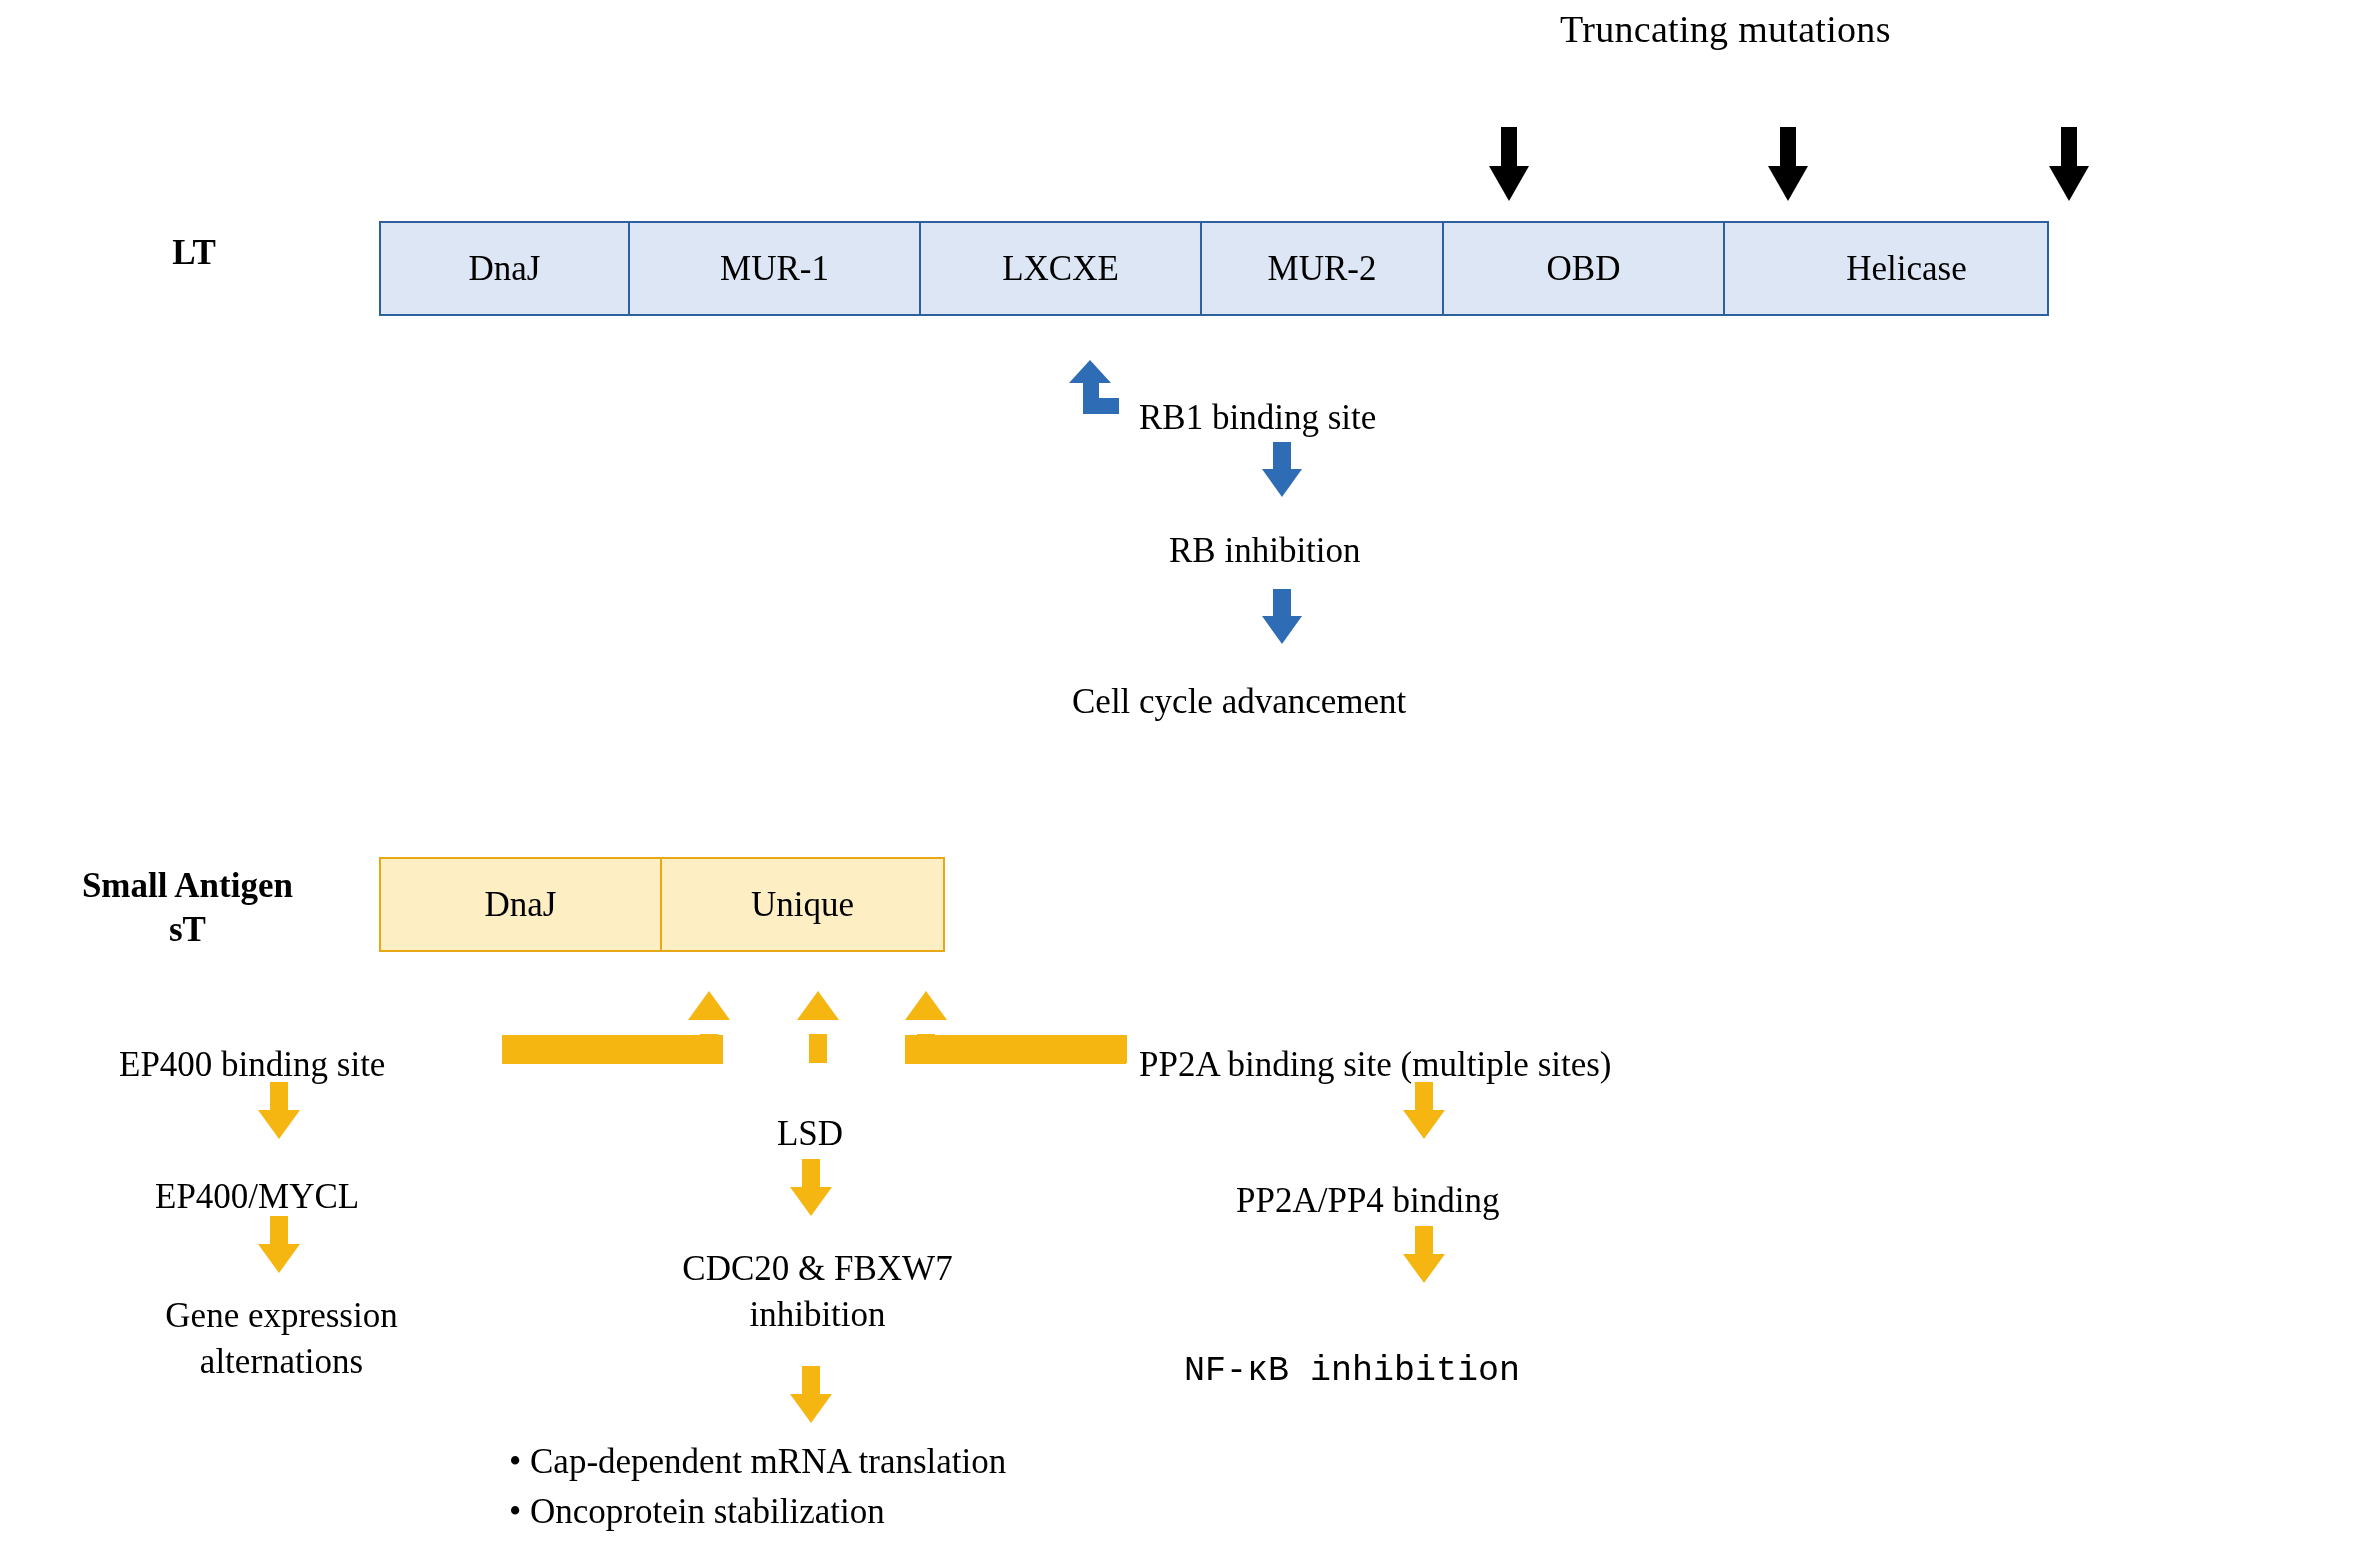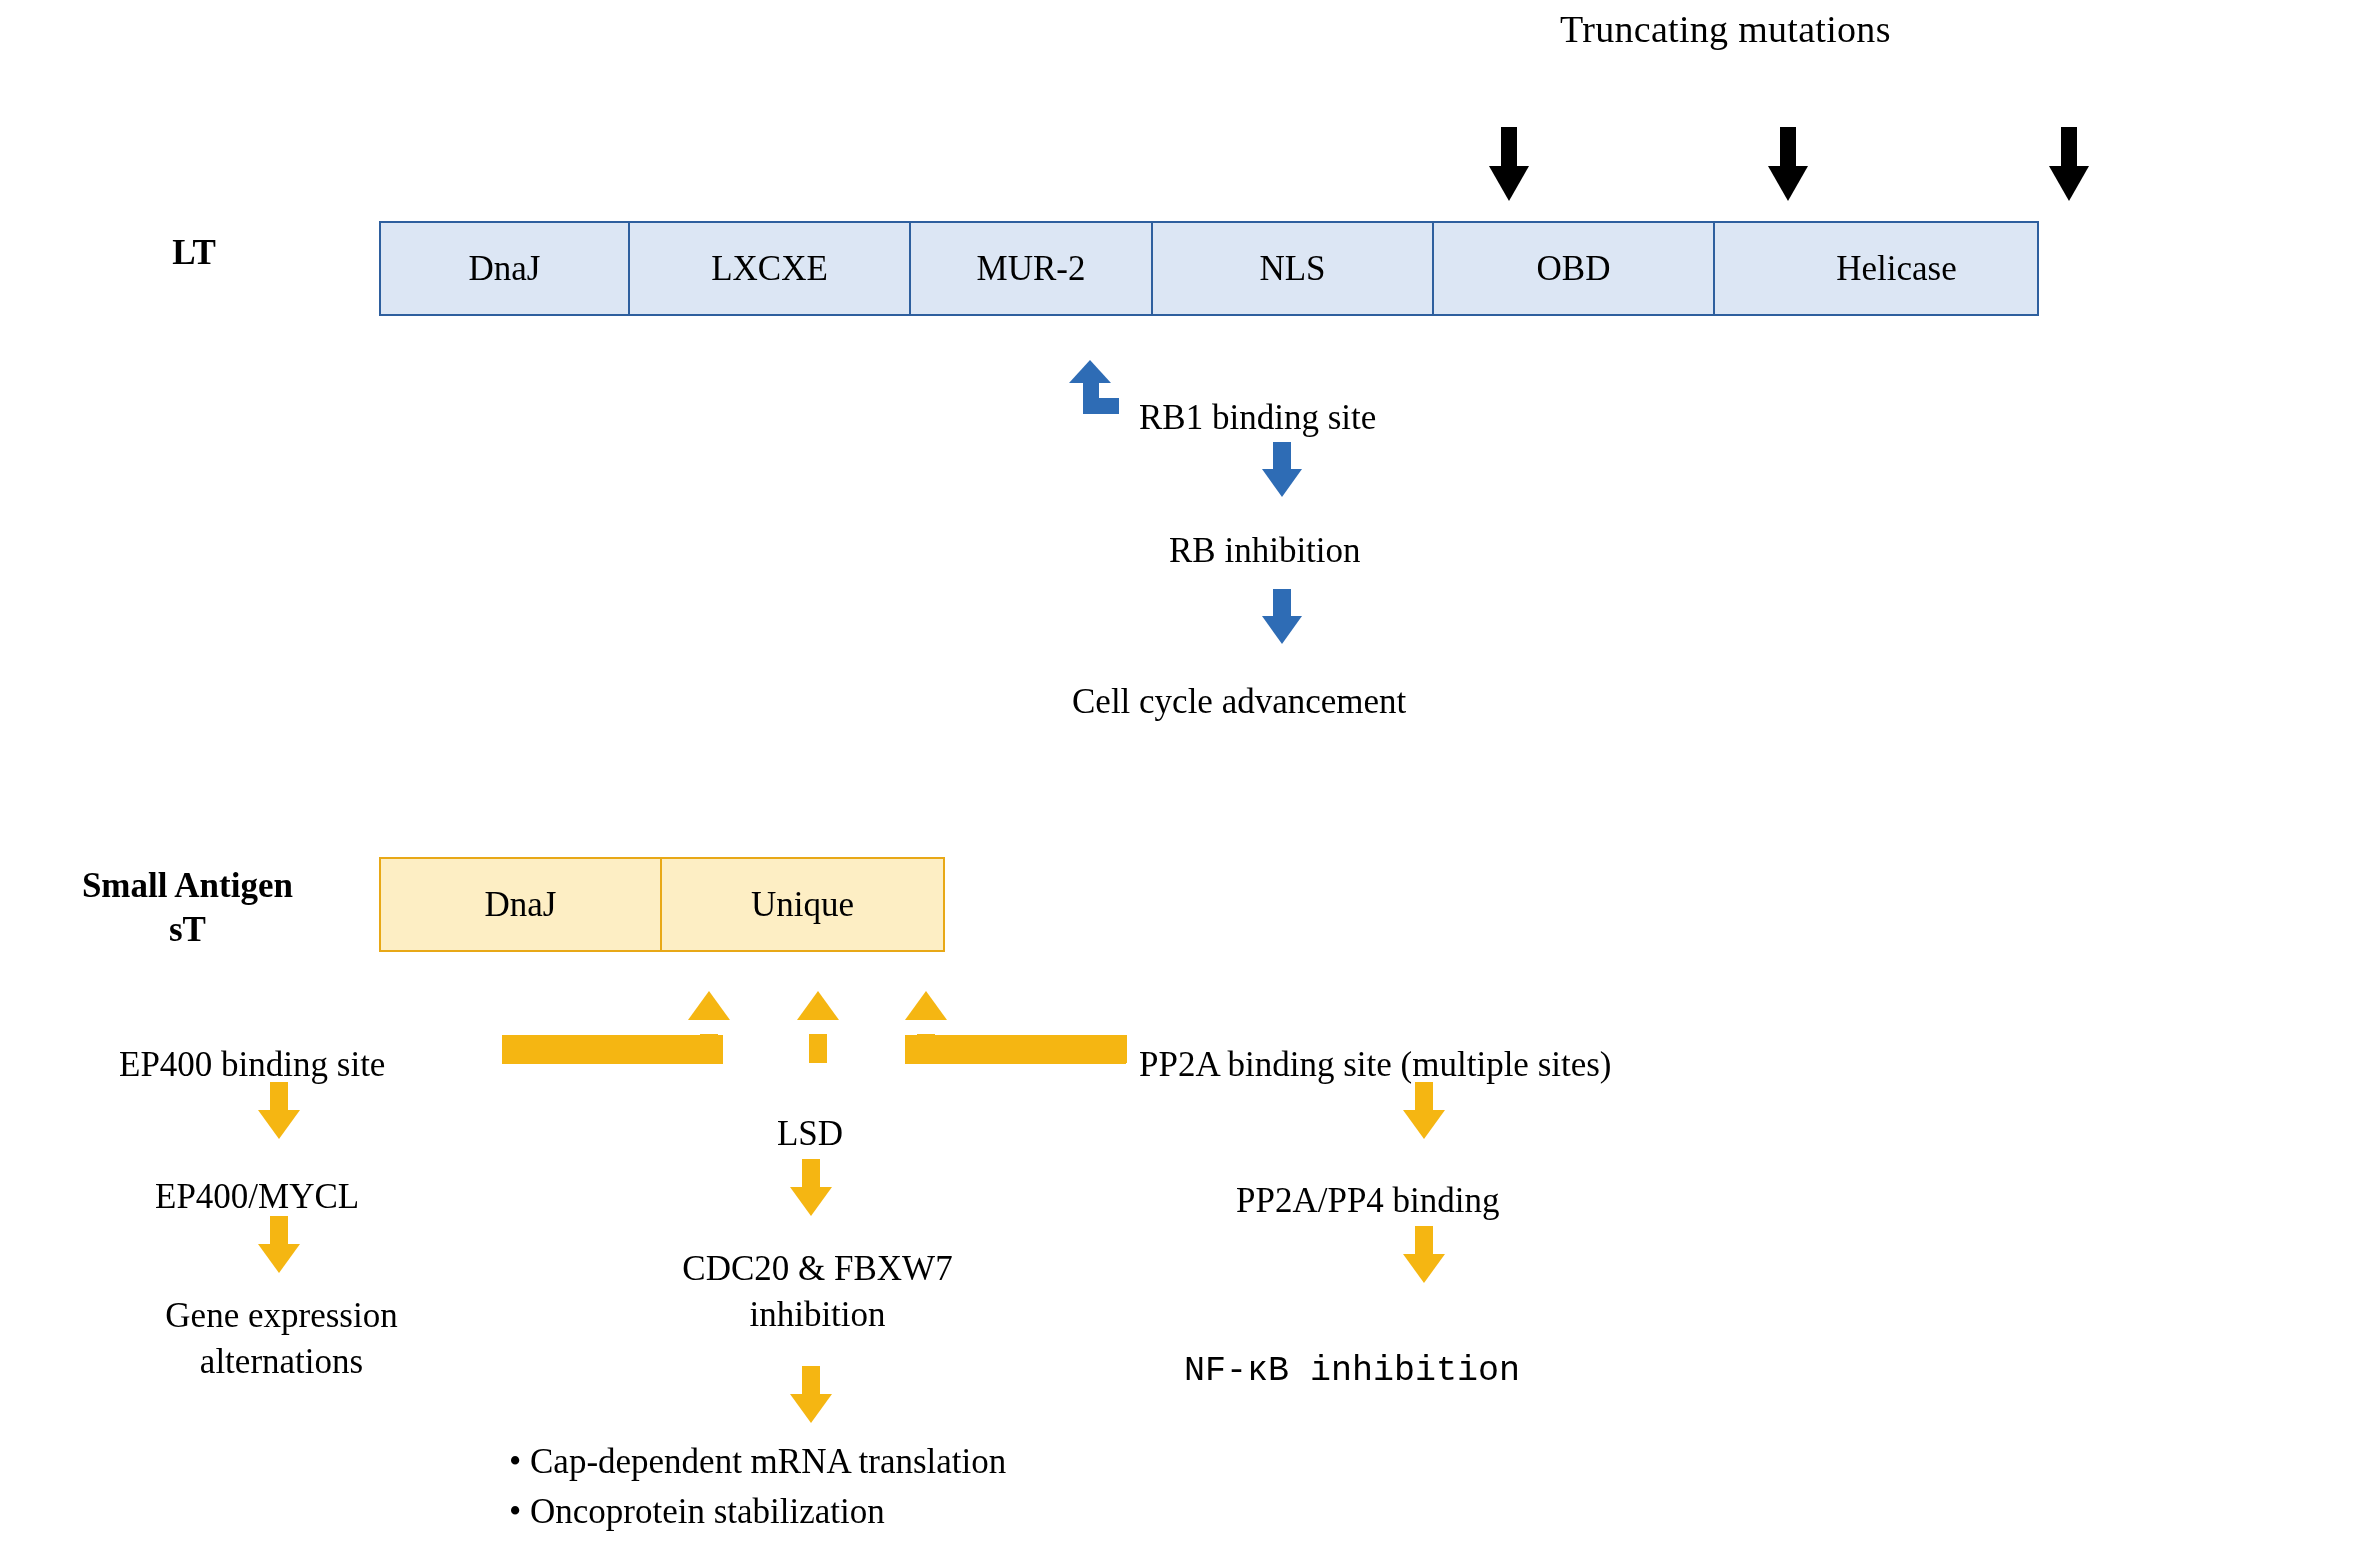--- a/index.html
+++ b/index.html
@@ -201,23 +201,23 @@
   <div class="shaft"></div>
     <div class="head"></div>
 </div>
 
 <div class="abs row-label lt">
   <div>LT</div>
 </div>
 
 <div class="abs lt-bar">
   <div class="lt-seg" style="width:249px">DnaJ</div>
+  <div class="lt-seg" style="width:291px">MUR-1</div>
   <div class="lt-seg" style="width:281px">LXCXE</div>
   <div class="lt-seg" style="width:242px">MUR-2</div>
-  <div class="lt-seg" style="width:281px">NLS</div>
   <div class="lt-seg" style="width:281px">OBD</div>
   <div class="lt-seg" style="width:281px">Helicase</div>
 </div>
 
 <div class="abs elbow-blue" style="left:1068px; top:360px; width:60px; height:60px;">
   <div class="tip"></div>
     <div class="vert"></div>
     <div class="horz"></div>
 </div>
 <div class="abs flow-text" style="left:1139px; top:376px;">RB1 binding site</div>

